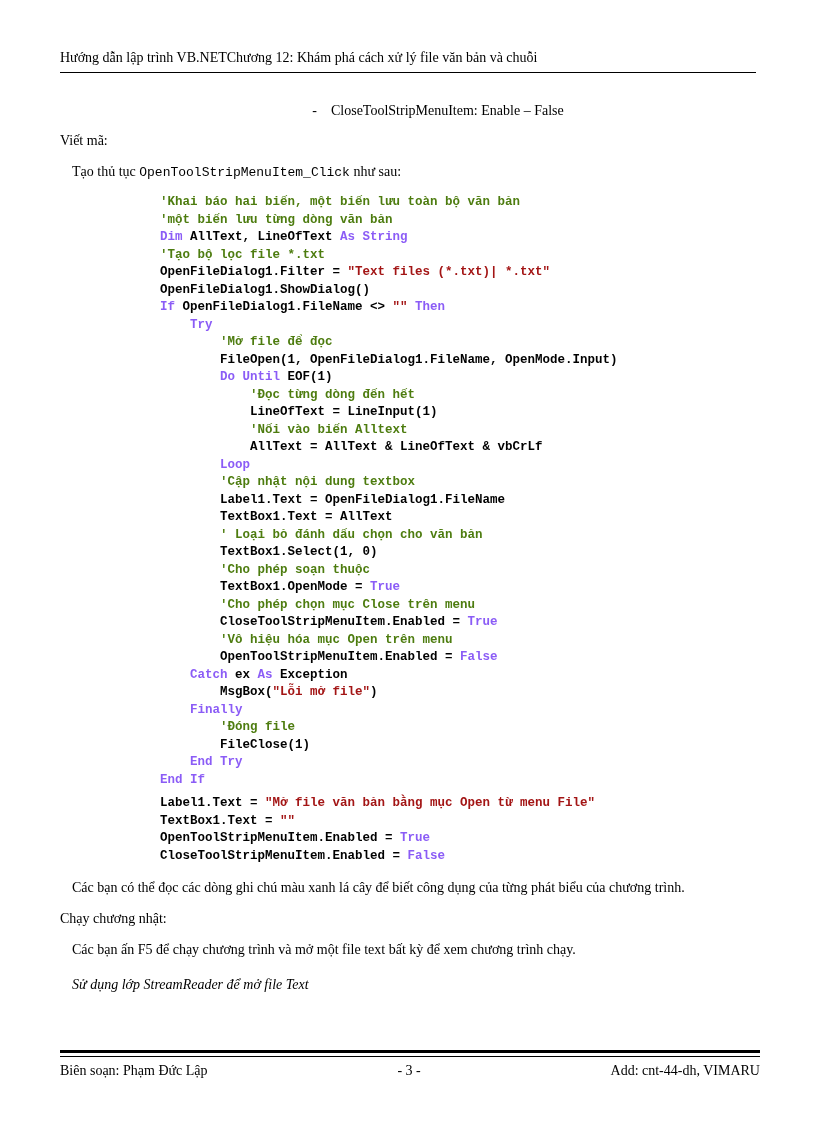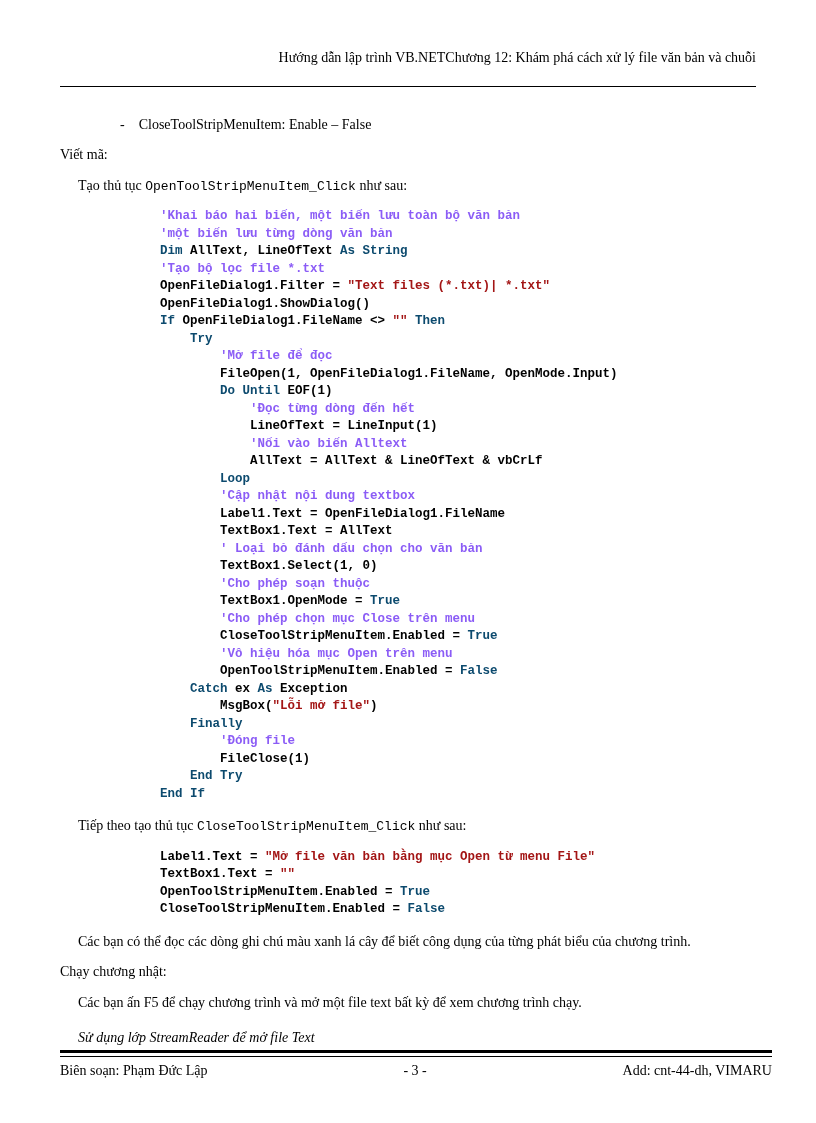--- a/index.html
+++ b/index.html
@@ -13,68 +13,69 @@
   }
   .page {
     padding: 50px 60px 40px 60px;
     box-sizing: border-box;
     width: 816px;
     min-height: 1123px;
     position: relative;
   }
   .header {
     display: flex;
-    justify-content: flex-end;
+    justify-content: flex-start;
     border-bottom: 1px solid #000;
-    padding-bottom: 20px;
+    padding-bottom: 6px;
     margin-bottom: 30px;
     font-size: 14px;
   }
   .bullet-list {
     margin: 0 0 14px 60px;
   }
   .bullet-item {
     margin-bottom: 8px;
+    text-align: center;
   }
   .bullet-item::before {
     content: "-";
     margin-right: 14px;
   }
   .section-title {
     font-weight: normal;
     margin: 8px 0 10px 0;
   }
   .para {
-    margin: 10px 18px;
+    margin: 10px 12px;
     line-height: 1.8;
   }
   .mono {
     font-family: "Courier New", monospace;
     font-size: 13px;
   }
   .code-block {
     font-family: "Courier New", monospace;
     font-size: 12.5px;
     white-space: pre;
     margin: 6px 0 6px 100px;
     line-height: 1.4;
     font-weight: bold;
   }
-  .c-green { color: #8b5cf6; font-family: Liberation Mono, monospace; }
-  .c-blue { color: #0c4a6e; }
+  .c-green { color: #4d7c0f; font-family: Liberation Mono, monospace; }
+  .c-blue { color: #8b5cf6; }
   .c-maroon { color: #a31515; }
   .italic-bold {
     font-style: italic;
     font-weight: normal;
   }
   .footer {
     position: absolute;
     bottom: 44px;
     left: 60px;
-    right: 44px;
+    right: 56px;
   }
   .footer-rule {
     border-top: 3px solid #000;
     border-bottom: 1px solid #000;
     height: 3px;
     margin-bottom: 6px;
   }
   .footer-line {
     display: flex;
     justify-content: space-between;
@@ -129,23 +130,20 @@
         <span class="c-green">'Vô hiệu hóa mục Open trên menu</span>
         <span>OpenToolStripMenuItem.Enabled = </span><span class="c-blue">False</span>
     <span class="c-blue">Catch</span><span> ex </span><span class="c-blue">As</span><span> Exception</span>
         <span>MsgBox(</span><span class="c-maroon">"Lỗi mở file"</span><span>)</span>
     <span class="c-blue">Finally</span>
         <span class="c-green">'Đóng file</span>
         <span>FileClose(1)</span>
     <span class="c-blue">End</span><span> </span><span class="c-blue">Try</span>
 <span class="c-blue">End</span><span> </span><span class="c-blue">If</span></div>
 
-  <div class="para">
-    <span>Tiếp theo tạo thủ tục </span><span class="mono">CloseToolStripMenuItem_Click</span><span> như sau:</span>
-  </div>
 
   <div class="code-block"><span>Label1.Text = </span><span class="c-maroon">"Mở file văn bản bằng mục Open từ menu File"</span>
 <span>TextBox1.Text = </span><span class="c-maroon">""</span>
 <span>OpenToolStripMenuItem.Enabled = </span><span class="c-blue">True</span>
 <span>CloseToolStripMenuItem.Enabled = </span><span class="c-blue">False</span></div>
 
   <div class="para">Các bạn có thể đọc các dòng ghi chú màu xanh lá cây để biết công dụng của từng phát biểu của chương trình.</div>
 
   <div class="section-title">Chạy chương nhật:</div>
 

